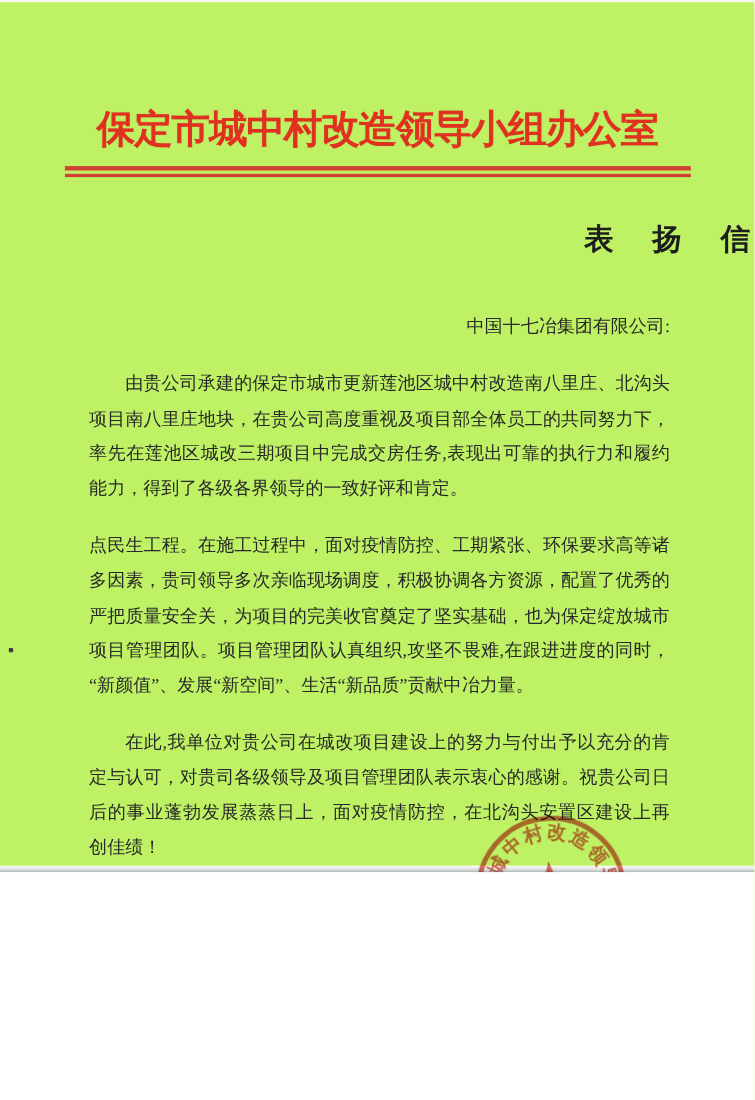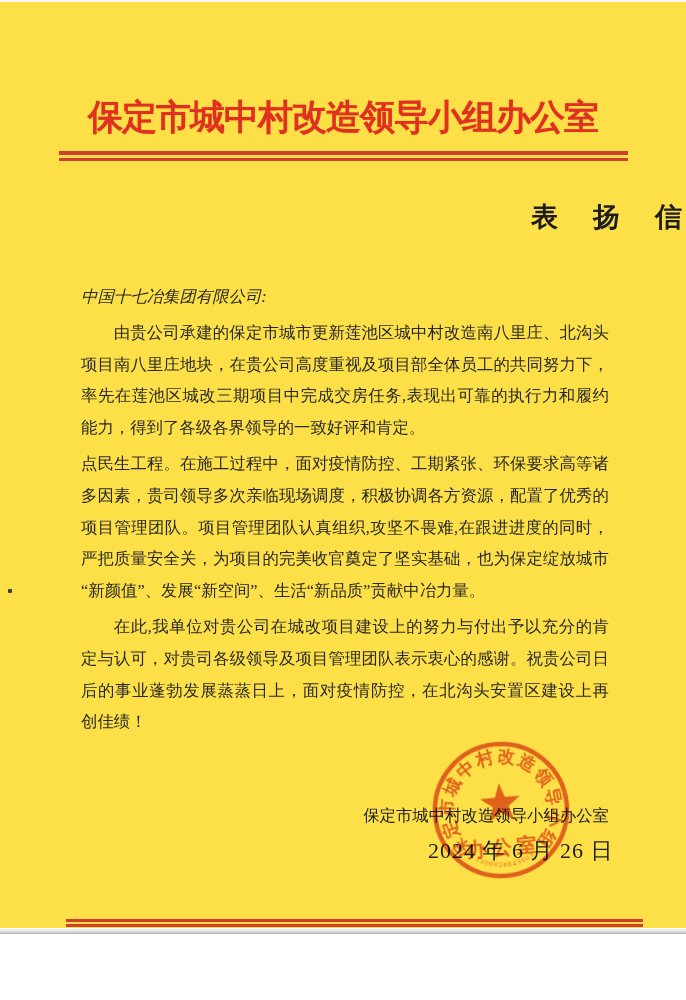--- a/index.html
+++ b/index.html
@@ -1,19 +1,19 @@
 <!DOCTYPE html>
 <html><head>
 <meta charset="utf-8">
 <style>
   html,body{margin:0;padding:0;background:#ffffff;}
   .page{
     position:relative;
-    width:686px;height:934px;
-    background:#fde047;
+    width:686px;height:793px;
+    background:#bef264;
     overflow:hidden;
     font-family:"Liberation Serif", serif;
   }
   
   .letterhead{
     position:absolute;top:97px;left:0;right:0;
     text-align:center;
     font-size:35px;line-height:41px;
     font-weight:bold;
     letter-spacing:-1px;
@@ -42,22 +42,22 @@
     position:absolute;left:81px;top:281px;width:528px;
     font-size:16.4px;line-height:31.8px;
     color:#282828;
   }
   .bline{
     text-align:justify;
     text-justify:inter-character;
   }
   .bline.j{ text-align-last:justify; }
   .ind{ text-indent:2em; }
-  .bpara{ margin-top:4px; }
-  .salutation{ text-align:left;font-style:italic; }
+  .bpara{ margin-top:20px; }
+  .salutation{ text-align:right; }
   .sig{
     position:absolute;top:806px;right:77px;
     font-size:16.4px;line-height:20px;color:#222222;
     z-index:2;
   }
   .date{
     position:absolute;top:841px;left:428px;
     font-size:22px;line-height:20px;color:#222222;
     letter-spacing:1px;
     z-index:2;
@@ -104,22 +104,22 @@
     <div class="bpara">
       <div class="bline j ind">由贵公司承建的保定市城市更新莲池区城中村改造南八里庄、北沟头</div>
       <div class="bline j">项目南八里庄地块，在贵公司高度重视及项目部全体员工的共同努力下，</div>
       <div class="bline j">率先在莲池区城改三期项目中完成交房任务,表现出可靠的执行力和履约</div>
       <div class="bline">能力，得到了各级各界领导的一致好评和肯定。</div>
     </div>
 
     <div class="bpara">
       <div class="bline j">点民生工程。在施工过程中，面对疫情防控、工期紧张、环保要求高等诸</div>
       <div class="bline j">多因素，贵司领导多次亲临现场调度，积极协调各方资源，配置了优秀的</div>
+      <div class="bline j">严把质量安全关，为项目的完美收官奠定了坚实基础，也为保定绽放城市</div>
       <div class="bline j">项目管理团队。项目管理团队认真组织,攻坚不畏难,在跟进进度的同时，</div>
-      <div class="bline j">严把质量安全关，为项目的完美收官奠定了坚实基础，也为保定绽放城市</div>
       <div class="bline">“新颜值”、发展“新空间”、生活“新品质”贡献中冶力量。</div>
     </div>
 
     <div class="bpara">
       <div class="bline j ind">在此,我单位对贵公司在城改项目建设上的努力与付出予以充分的肯</div>
       <div class="bline j">定与认可，对贵司各级领导及项目管理团队表示衷心的感谢。祝贵公司日</div>
       <div class="bline j">后的事业蓬勃发展蒸蒸日上，面对疫情防控，在北沟头安置区建设上再</div>
       <div class="bline">创佳绩！</div>
     </div>
   </div>

